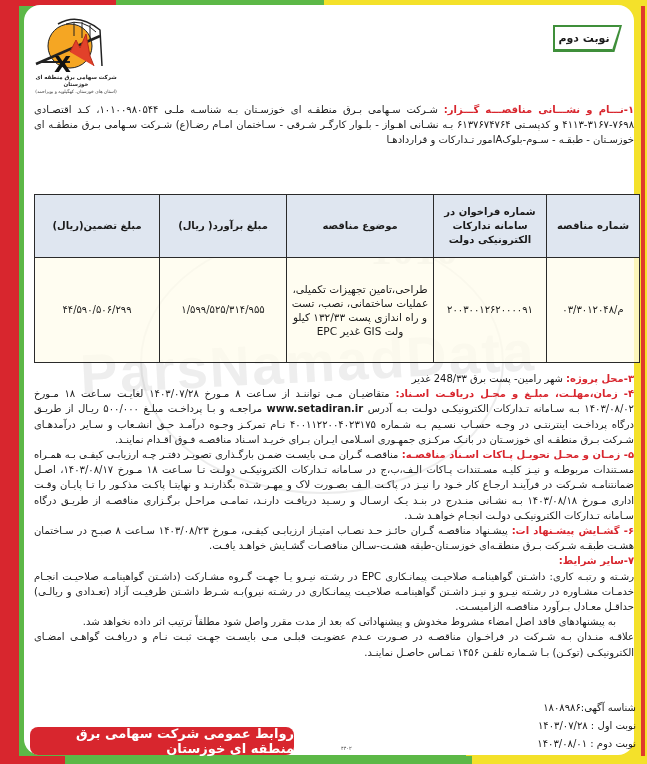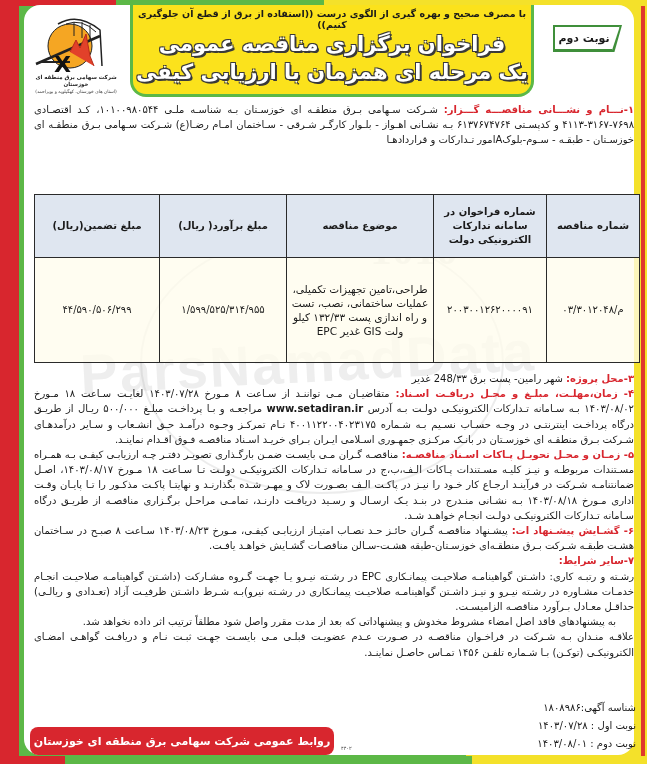--- a/index.html
+++ b/index.html
@@ -98,22 +98,22 @@
     padding: 2px 4px; line-height: 14px; margin-top: 20px;
   }
   .tbl td {
     background: rgba(255,252,236,0.75); border: 1px solid #2a2a2a; text-align: center; font-weight: normal;
     height: 100px; padding: 2px 4px; line-height: 14px;
   }
   .tbl td.num { font-family: "DejaVu Sans", sans-serif; }
   .tbl td.subject { font-size: 10.5px; }
   
   .footer-btn {
-    position: absolute; left: 30px; top: 727px; width: 304px; height: 28px;
-    background: #d8262e; border-radius: 8px; color: #fff; font-weight: bold; font-size: 11px;
+    position: absolute; left: 30px; top: 727px; width: 264px; height: 28px;
+    background: #d8262e; border-radius: 8px; color: #fff; font-weight: bold; font-size: 13px;
     display: flex; align-items: center; justify-content: center; direction: rtl;
   }
   .footer-code {
     position: absolute; left: 341px; top: 745px; font-size: 5px; color: #444;
   }
   .footer-info {
     position: absolute; left: 500px; top: 699px; width: 136px; direction: rtl; text-align: right;
     font-size: 10px; line-height: 18px; color: #1a1a1a;
   }
 </style>
@@ -142,25 +142,20 @@
     <path d="M6 48 L70 20" stroke="#222" stroke-width="2.5" fill="none"></path>
     <path d="M10 46 L40 46" stroke="#222" stroke-width="2" fill="none"></path>
     <text x="24" y="56" font-size="22" font-weight="bold" fill="#111" font-family="DejaVu Sans, sans-serif">X</text>
     <path d="M40 36 L46 24 L50 32 L56 18 L60 40 L64 50" fill="#e2412a" stroke="#b82a1a" stroke-width="1"></path>
   </svg>
   <div class="logo-caption">
     <span>شرکت سهامی برق منطقه ای خوزستان</span>
     <small>(استان های خوزستان، کهگیلویه و بویراحمد)</small>
   </div>
 
-  <div class="title-box">
-    <div class="slogan">با مصرف صحیح و بهره گیری از الگوی درست ((استفاده از برق از قطع آن جلوگیری کنیم))</div>
-    <div class="title-line">فراخوان  برگزاری مناقصه عمومی</div>
-    <div class="title-line">یک مرحله ای همزمان با ارزیابی کیفی</div>
-  </div>
 
   <div class="badge-border"></div>
   <div class="badge">نوبت دوم</div>
 
   <div class="body" style="top:102px;">
     <p class="p">
       <span class="lbl">۱-نـــام و نشـــانی مناقصـــه گـــزار:</span><span> شـرکت سـهامی بـرق منطقـه ای خوزسـتان بـه شناسـه ملـی ۱۰۱۰۰۹۸۰۵۴۴، کـد اقتصـادی ۷۶۹۸-۳۱۶۷-۴۱۱۳ و کدپسـتی ۶۱۳۷۶۷۴۷۶۴ بـه نشـانی اهـواز - بلـوار کارگـر شـرقی - سـاختمان امـام رضـا(ع) شـرکت سـهامی بـرق منطقـه ای خوزسـتان - طبقـه - سـوم-بلوکAامور تـدارکات و قراردادهـا</span>
     </p>
   </div>
 

